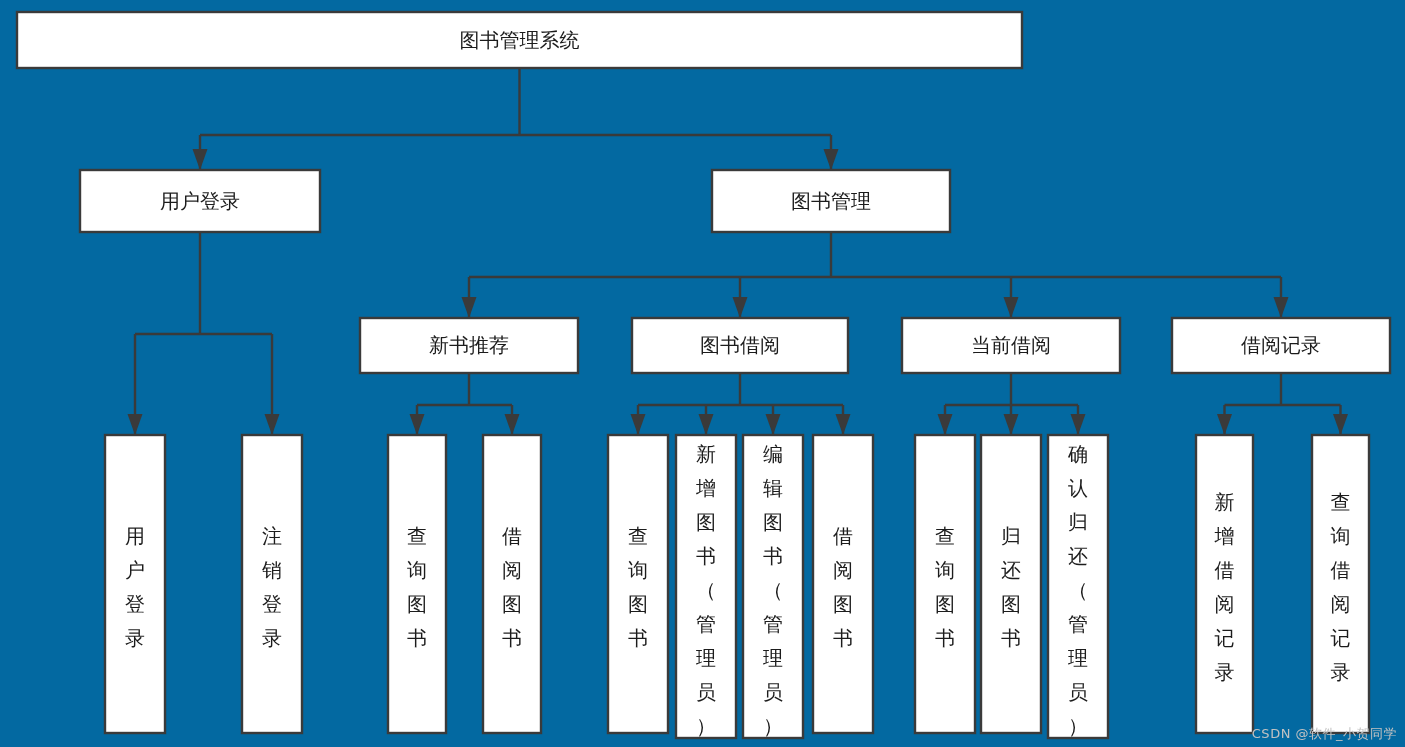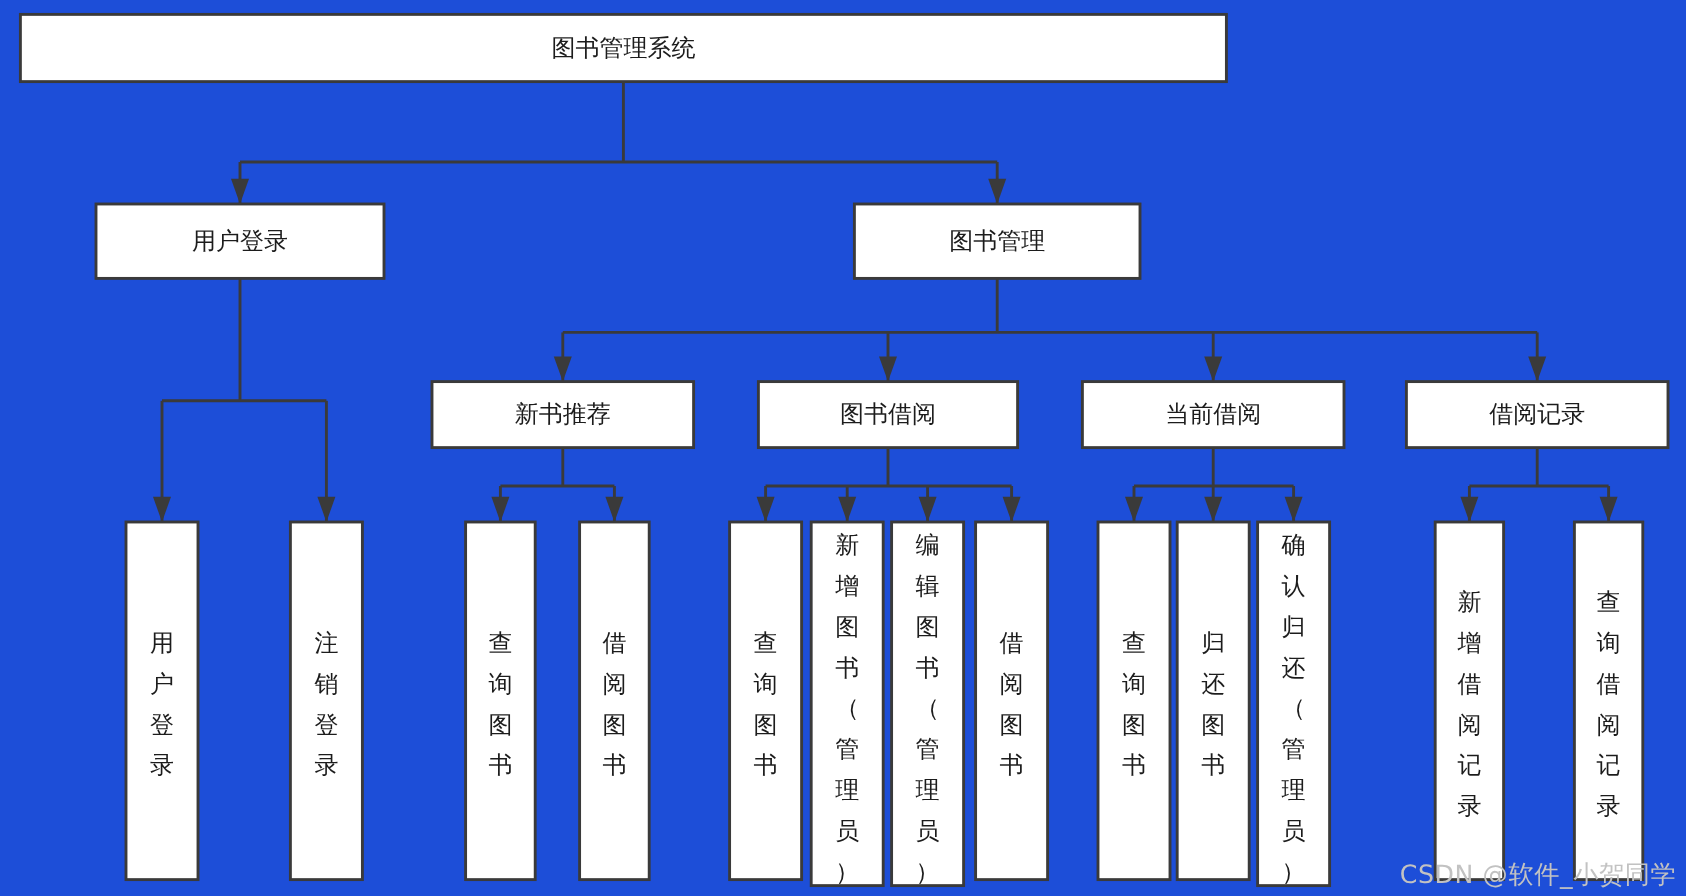--- a/index.html
+++ b/index.html
@@ -12,21 +12,21 @@
     font-family: "DejaVu Sans", "Liberation Sans", sans-serif;
     width: 1405px;
     height: 747px;
     overflow: hidden;
     position: relative;
   }
   #diagram-root {
     position: relative;
     width: 1405px;
     height: 747px;
-    background: #1d4ed8;
+    background: #0369a1;
   }
   #tree-svg {
     position: absolute;
     left: 0;
     top: 0;
     width: 1405px;
     height: 747px;
     display: block;
   }
   .node-box {
@@ -55,21 +55,21 @@
     font-family: "DejaVu Sans", "Liberation Sans", sans-serif;
     font-size: 20px;
     fill: #1c1c1c;
     text-anchor: middle;
   }
   .watermark {
     position: absolute;
     right: 8px;
     bottom: 4px;
     font-family: "DejaVu Sans", "Liberation Sans", sans-serif;
-    font-size: 21px;
+    font-size: 13px;
     color: #c2c2c2;
     letter-spacing: 0.5px;
     white-space: nowrap;
     user-select: none;
   }
 </style>
 </head>
 <body>
 
 <div id="diagram-root">

